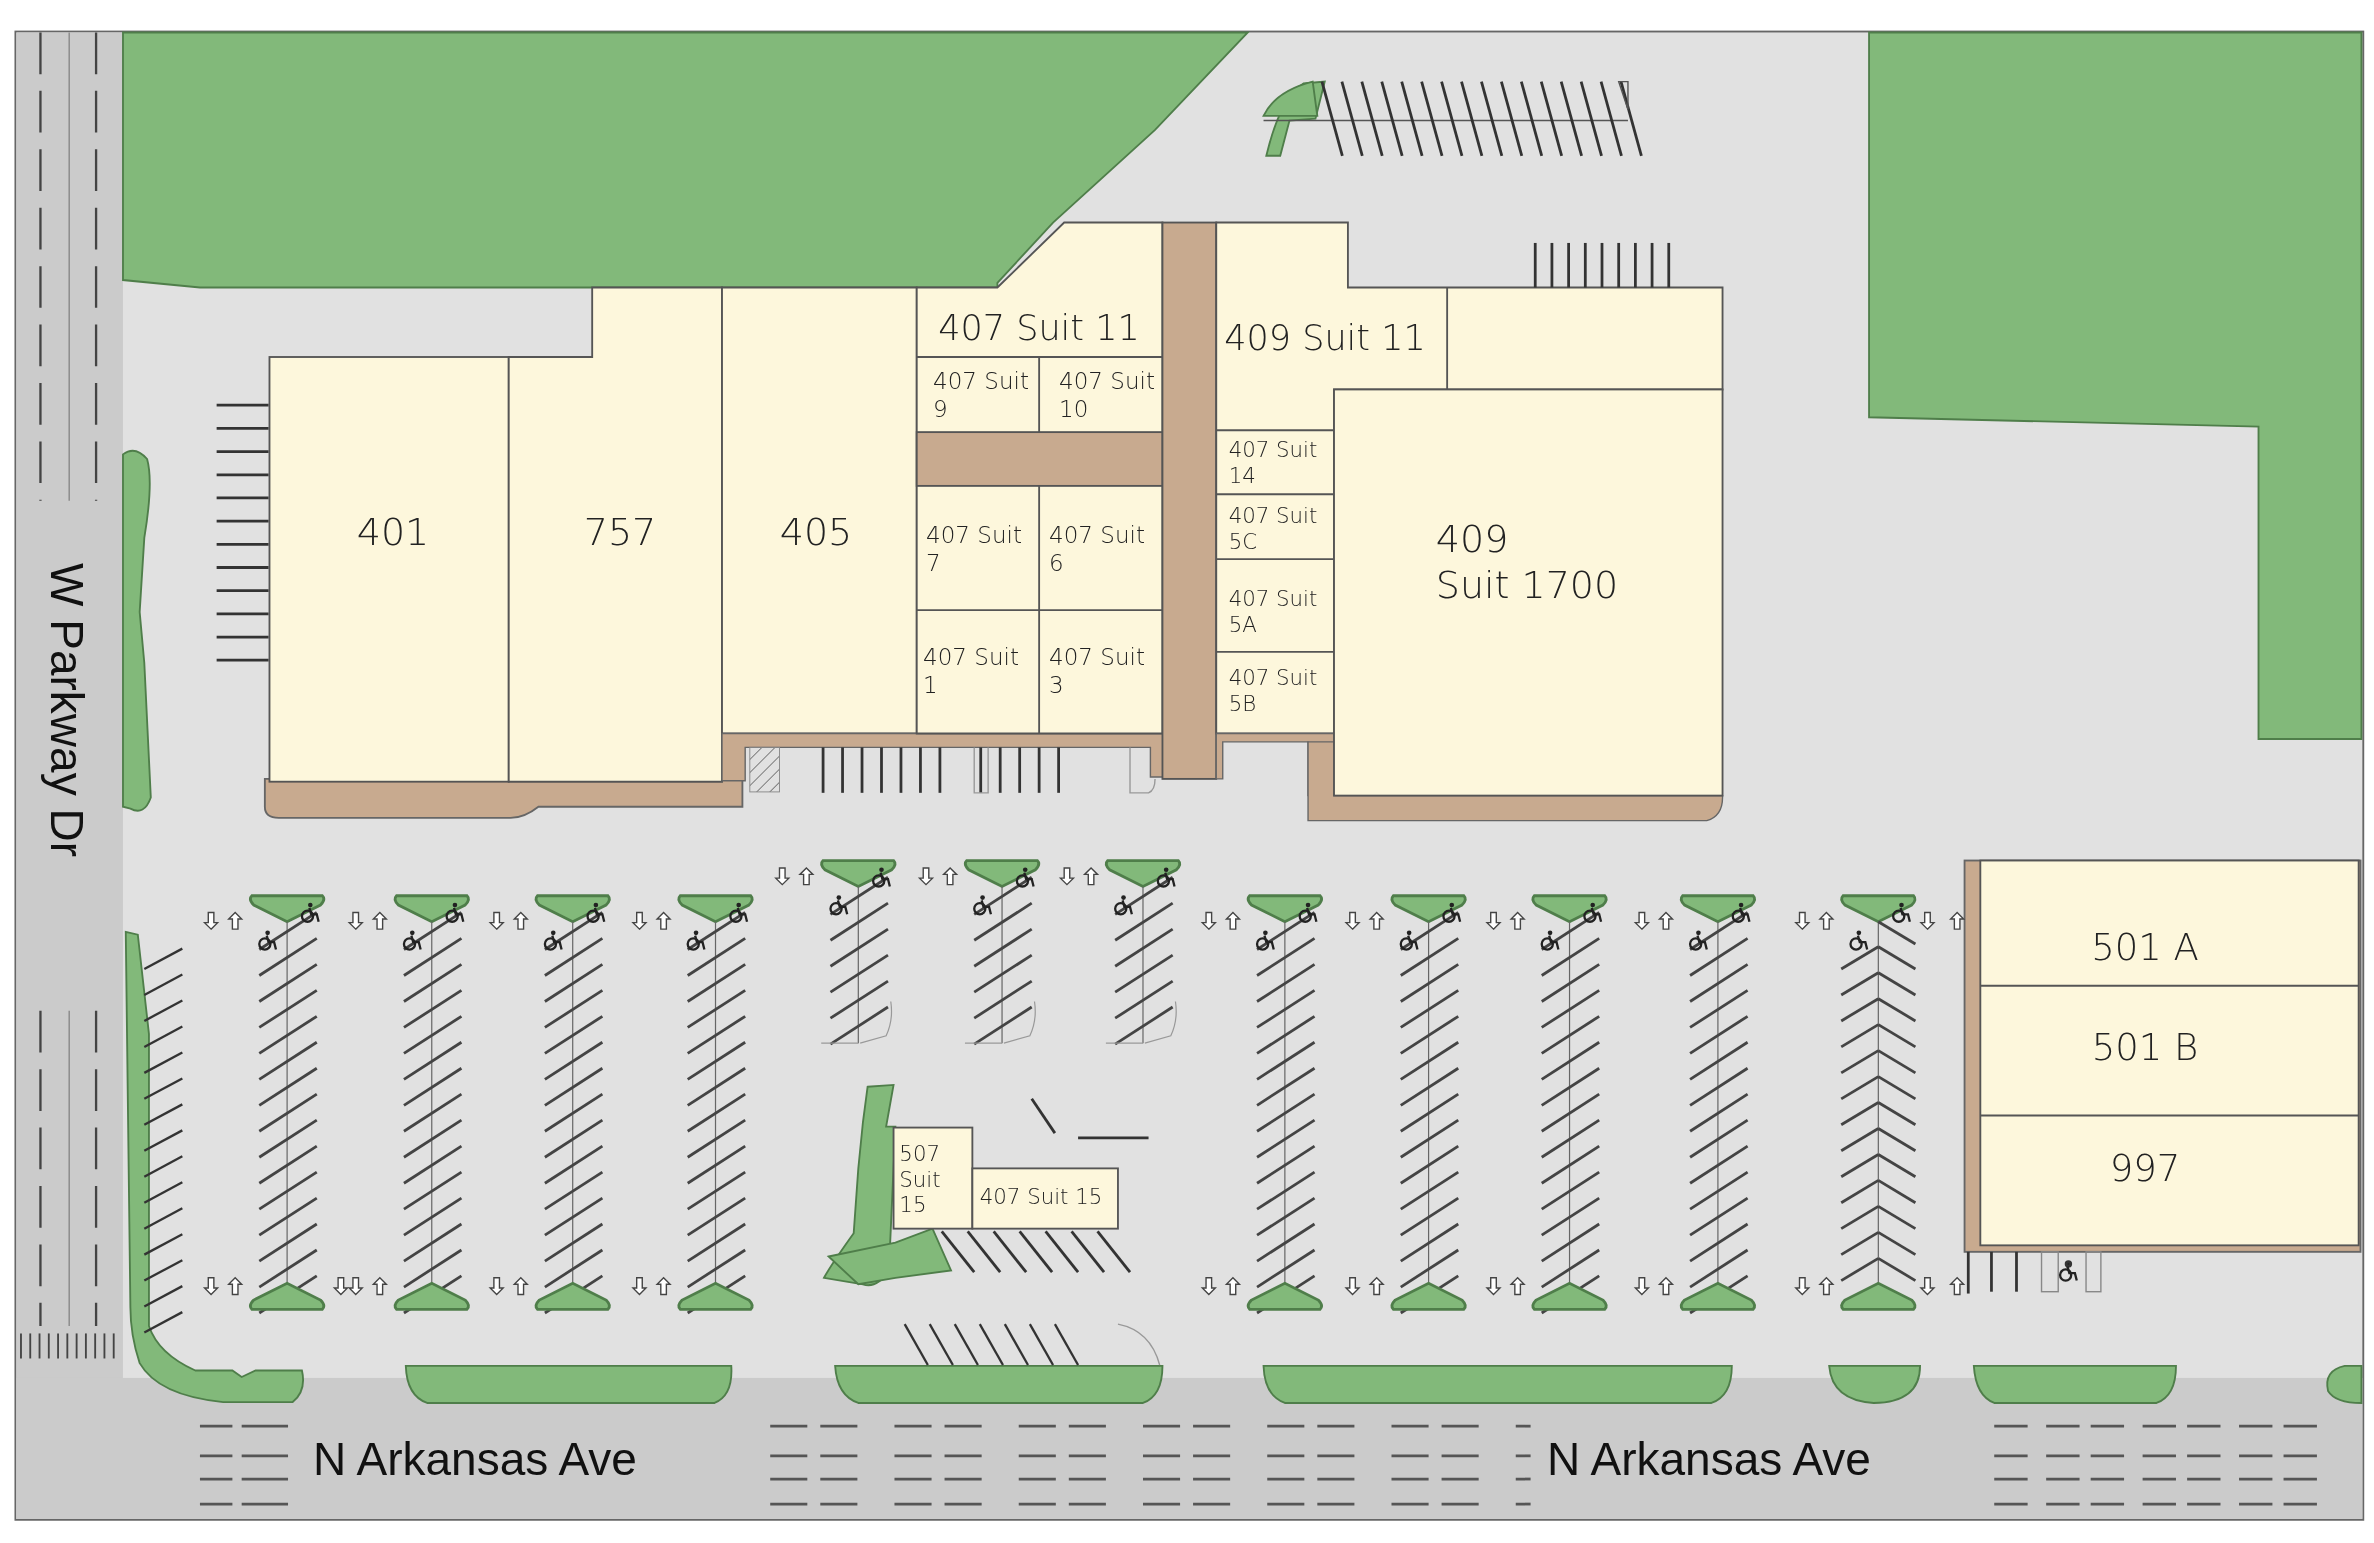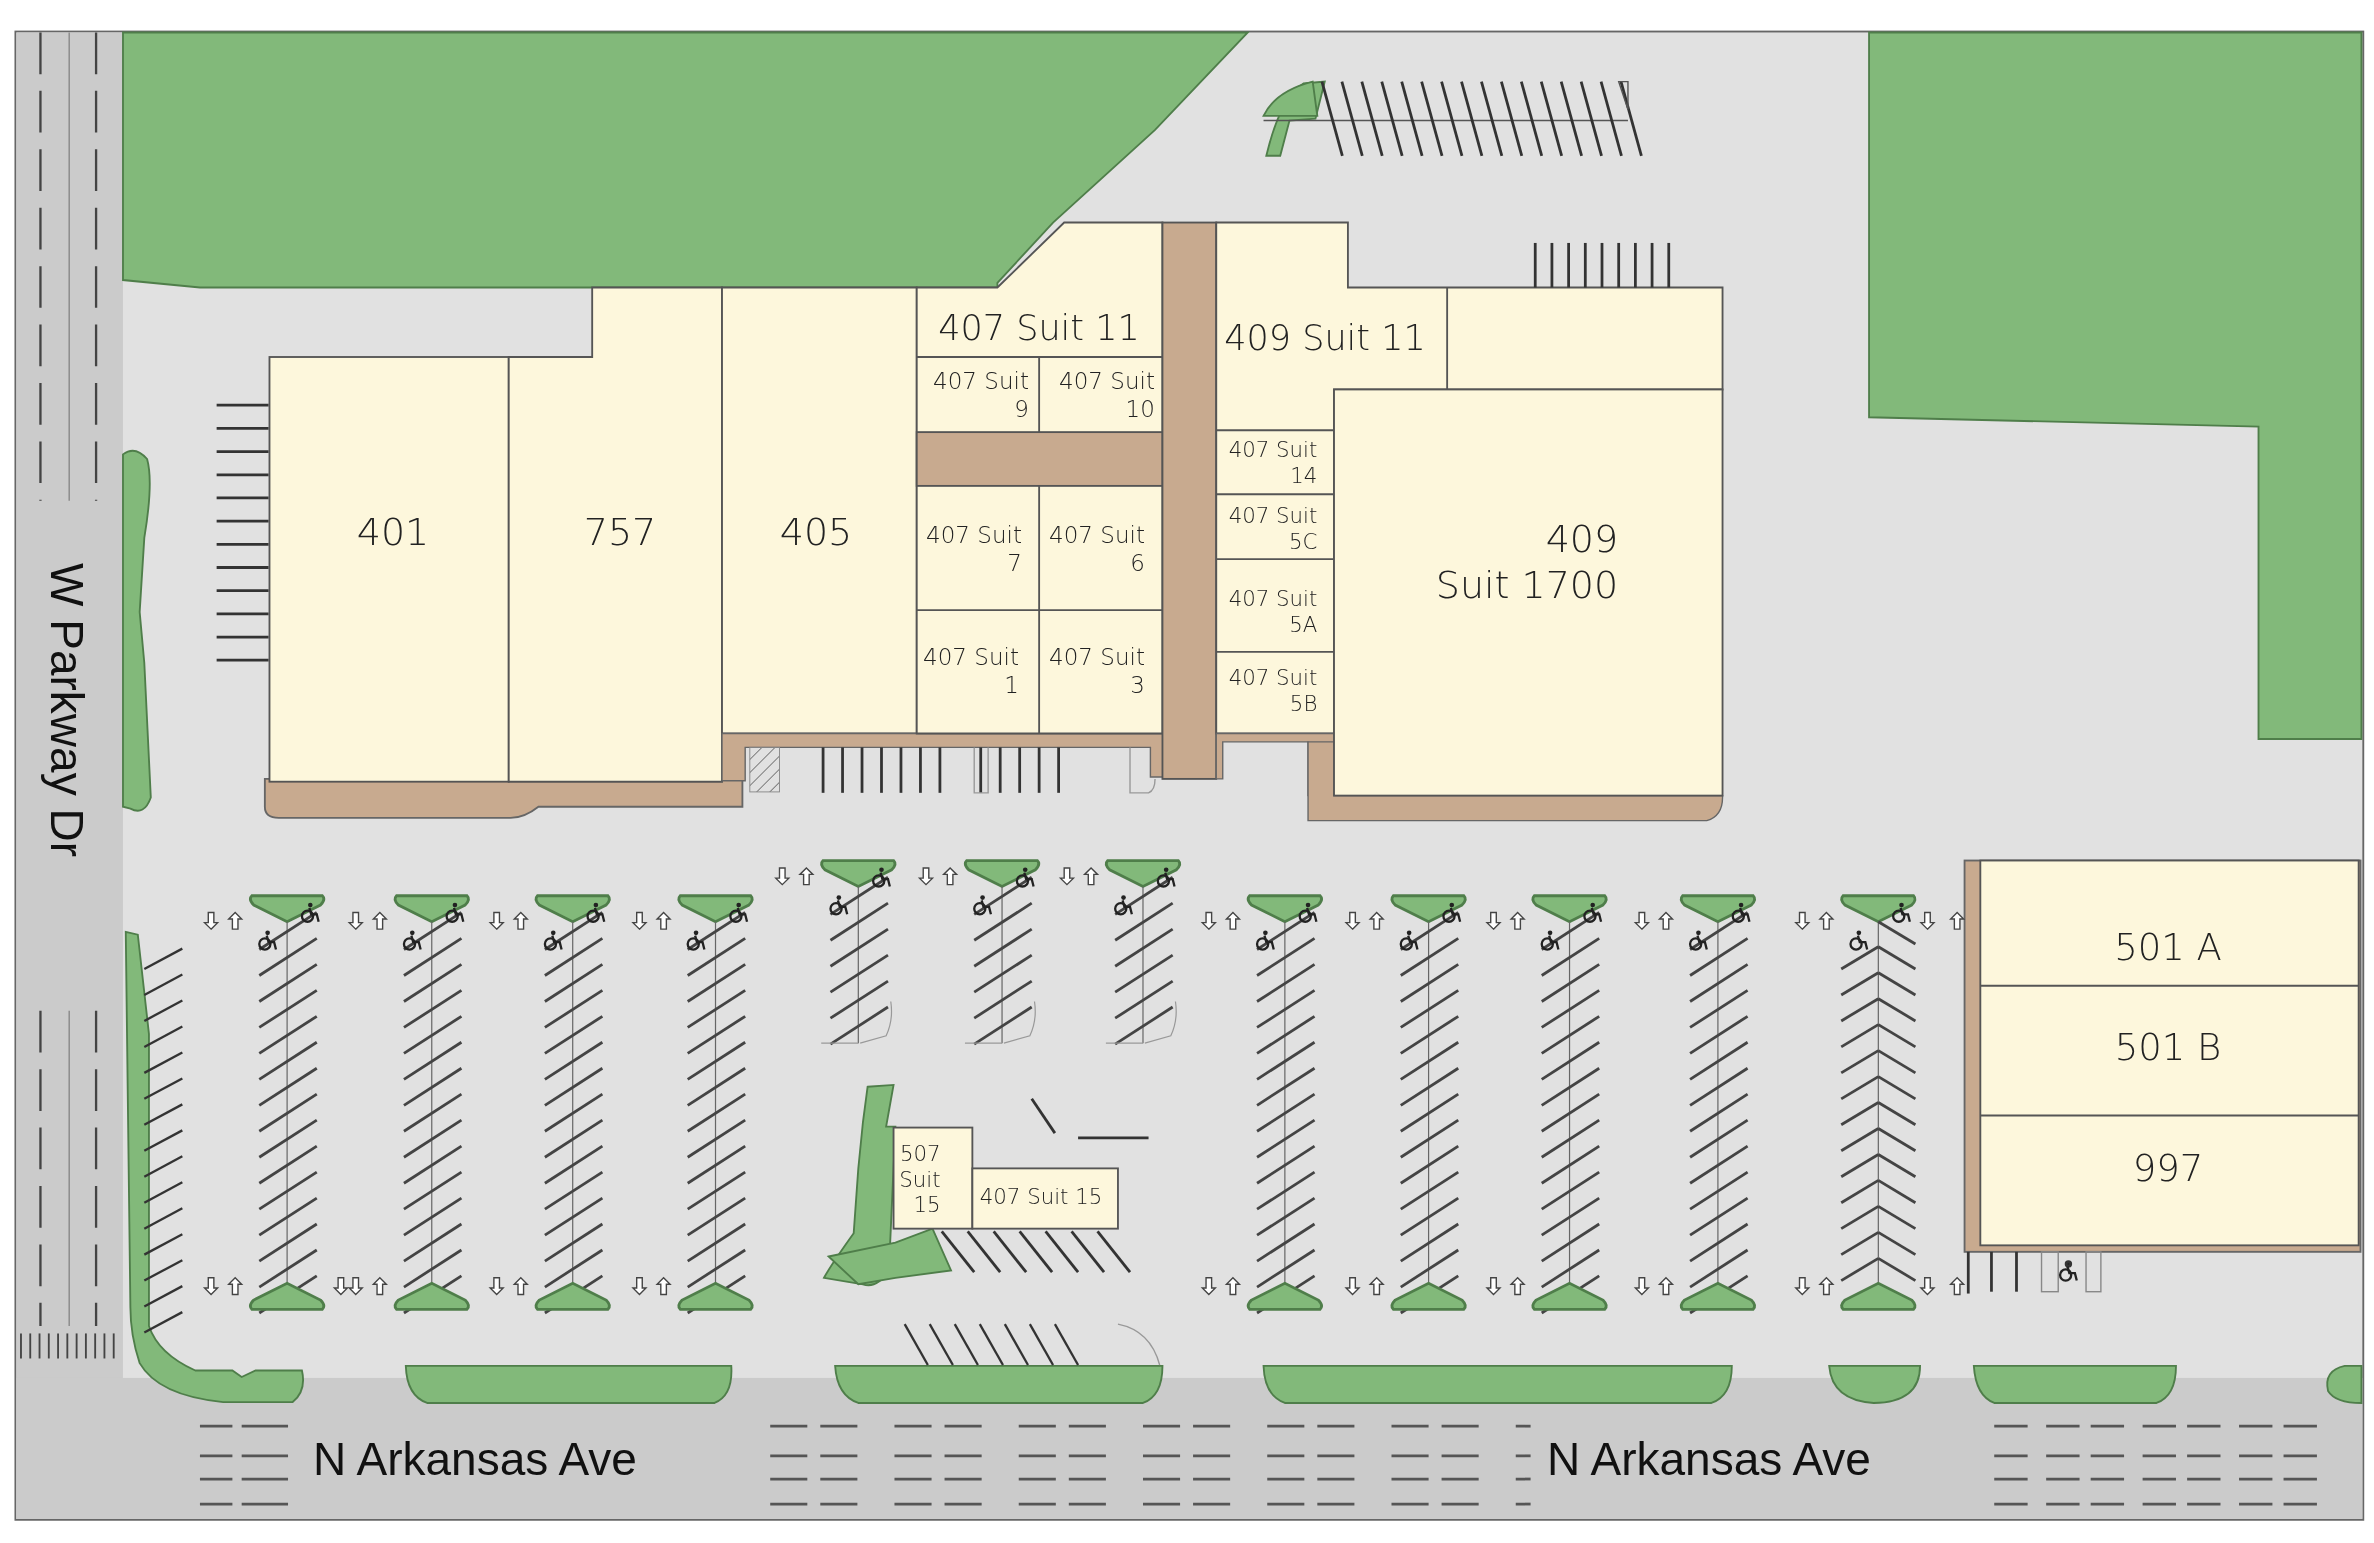--- a/index.html
+++ b/index.html
@@ -1,23 +1,23 @@
 <!DOCTYPE html>
 <html style="font-size:15px"><head>
 <meta charset="utf-8">
 <style>
   html, body { margin: 0; padding: 0; background: #ffffff; }
   body { width: 2375px; height: 1543px; overflow: hidden; position: relative;
          font-family: "Liberation Sans", "DejaVu Sans", sans-serif; }
   #map { position: absolute; left: 0; top: 0; width: 2375px; height: 1543px; }
-  .lbl { position: absolute; color: #222; text-align: right; white-space: pre-line;
+  .lbl { position: absolute; color: #222; text-align: left; white-space: pre-line;
          font-family: "DejaVu Sans", "Liberation Sans", sans-serif; font-weight: 300;
          transform: translate(-50%, -50%); line-height: 1.2; pointer-events: auto; }
   .lbl.xl { font-size: 38px; }
-  .lbl.lg { font-size: 37px; margin-left: 23px; }
+  .lbl.lg { font-size: 37px; }
   .lbl.md { font-size: 35px; }
   .lbl.sm { font-size: 23px; }
   .lbl.xs { font-size: 21.3px; }
   .street { position: absolute; color: #111; font-family: "Liberation Sans", sans-serif;
             font-size: 46px; transform: translate(-50%, -50%); white-space: nowrap; }
   .street.vert { transform: translate(-50%, -50%) rotate(90deg); }
 </style>
 </head>
 <body>
 

